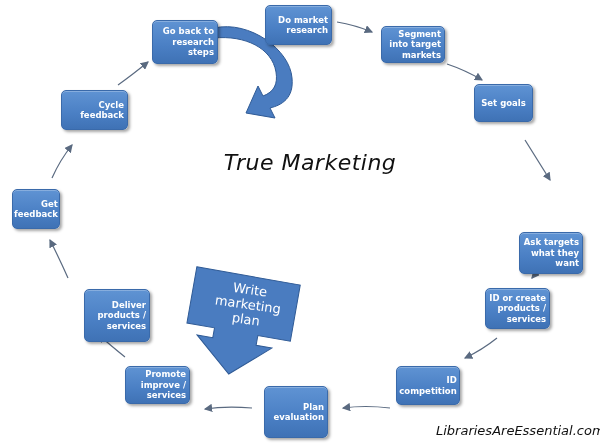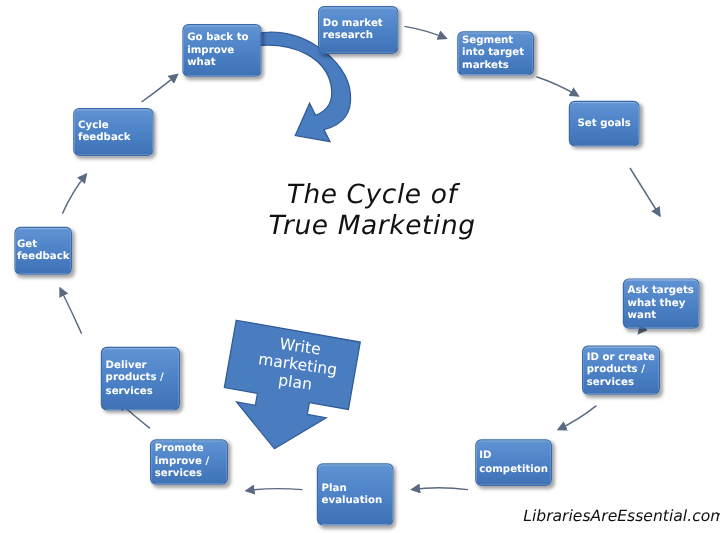--- a/index.html
+++ b/index.html
@@ -13,21 +13,21 @@
     position: absolute;
     background: linear-gradient(180deg, #5f93d3 0%, #4a7fc4 60%, #3f72b5 100%);
     border: 1px solid #3a6aaa;
     border-radius: 5px;
     box-shadow: 2px 2px 3px rgba(0,0,0,0.35), inset 0 1px 0 rgba(255,255,255,0.25);
     color: #ffffff;
     font-family: "DejaVu Sans", sans-serif;
     font-weight: bold;
     font-size: 8.5px;
     line-height: 10.5px;
-    text-align: left;
+    text-align: right;
     display: flex; align-items: center; justify-content: center;
     padding: 2px 3px;
     box-sizing: border-box;
   }
   .title {
     position: absolute;
     font-family: "DejaVu Sans", sans-serif;
     font-style: italic;
     color: #111;
     text-align: center;
@@ -92,21 +92,20 @@
     <g>
       <path d="M214,28 C250,20 290,50 292,78 C294,98 282,105 270,108 L275,118 L246,113 L258,86 L263,96 C274,92 278,84 276,72 C272,48 245,35 214,38 Z" fill="#4a7cc0" stroke="#2f5a95" stroke-width="1"></path>
     </g>
 
     <g transform="rotate(10 240 310)">
       <path d="M190,275 L295,275 L295,332 L262,332 L262,342 L278,342 L240,375 L202,342 L218,342 L218,332 L190,332 Z" fill="#4a7cc0" stroke="#2f5a95" stroke-width="1"></path>
     </g>
   </svg>
 
   <div class="title" style="left:205px; top:150px; width:210px;">
-    <div>The Cycle of</div>
     <div>True Marketing</div>
   </div>
 
   <div class="write-text" style="left:203px; top:282px; width:90px;">
     <div>Write</div>
     <div>marketing</div>
     <div>plan</div>
   </div>
 
   <div class="box" style="left:265px; top:5px; width:67px; height:40px;">
@@ -136,17 +135,17 @@
   <div class="box" style="left:52px; top:289px; width:66px; height:53px;margin-left:32px;">
     <span>Deliver products / services</span>
   </div>
   <div class="box" style="left:12px; top:189px; width:48px; height:40px;">
     <span>Get feedback</span>
   </div>
   <div class="box" style="left:61px; top:90px; width:67px; height:40px;">
     <span>Cycle feedback</span>
   </div>
   <div class="box" style="left:152px; top:20px; width:66px; height:44px;">
-    <span>Go back to improve what</span>
+    <span>Go back to research steps</span>
   </div>
 
   <div class="footer" style="left:396px; top:423px;">LibrariesAreEssential.com</div>
 </div>
 
 </body></html>

